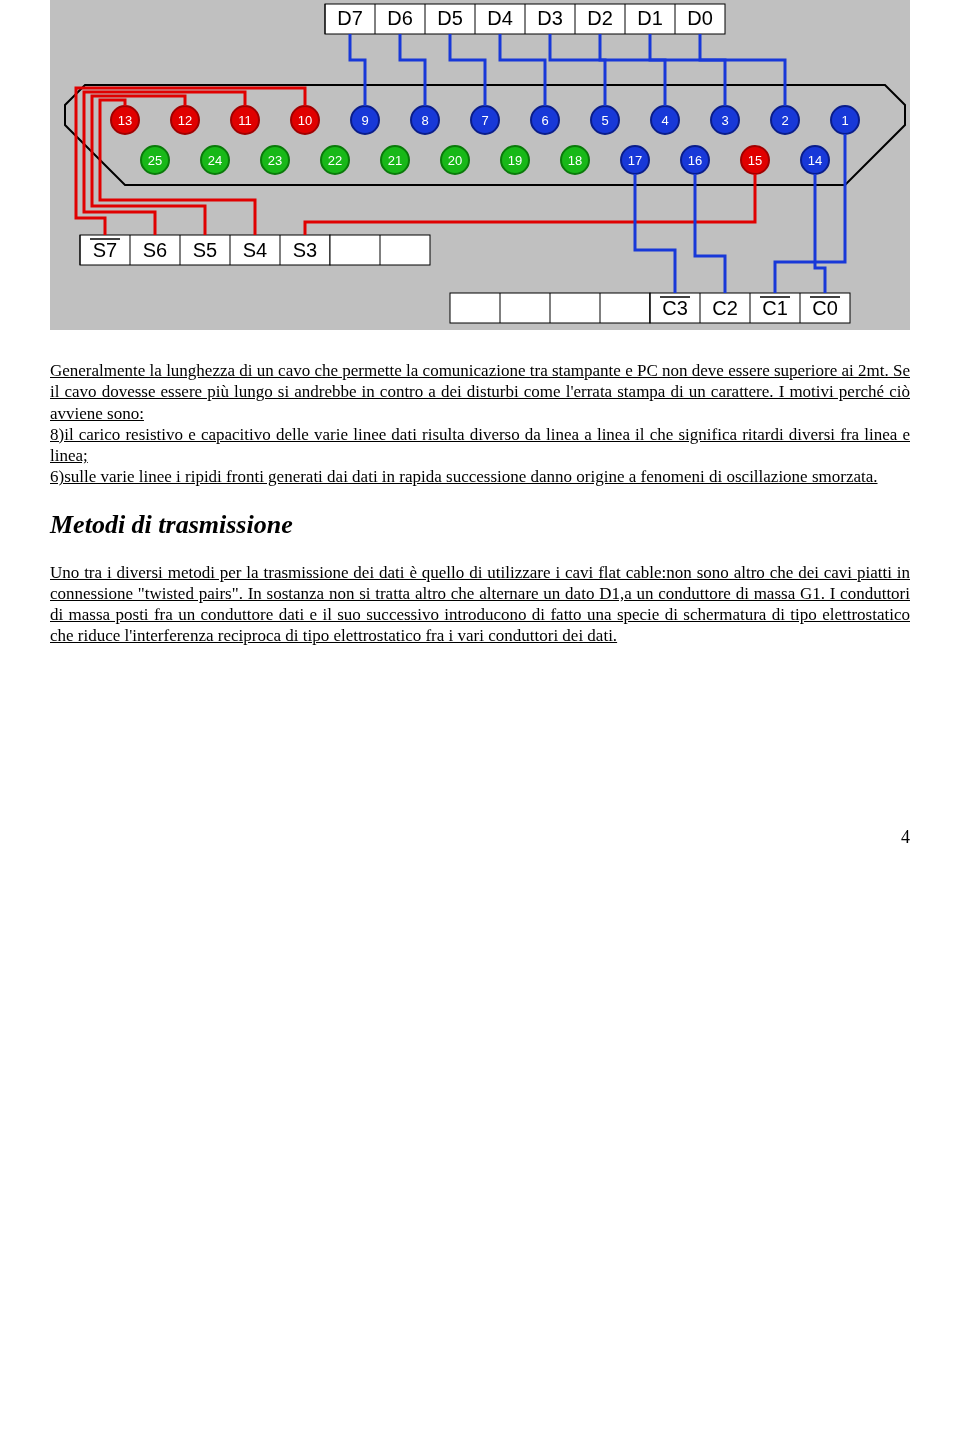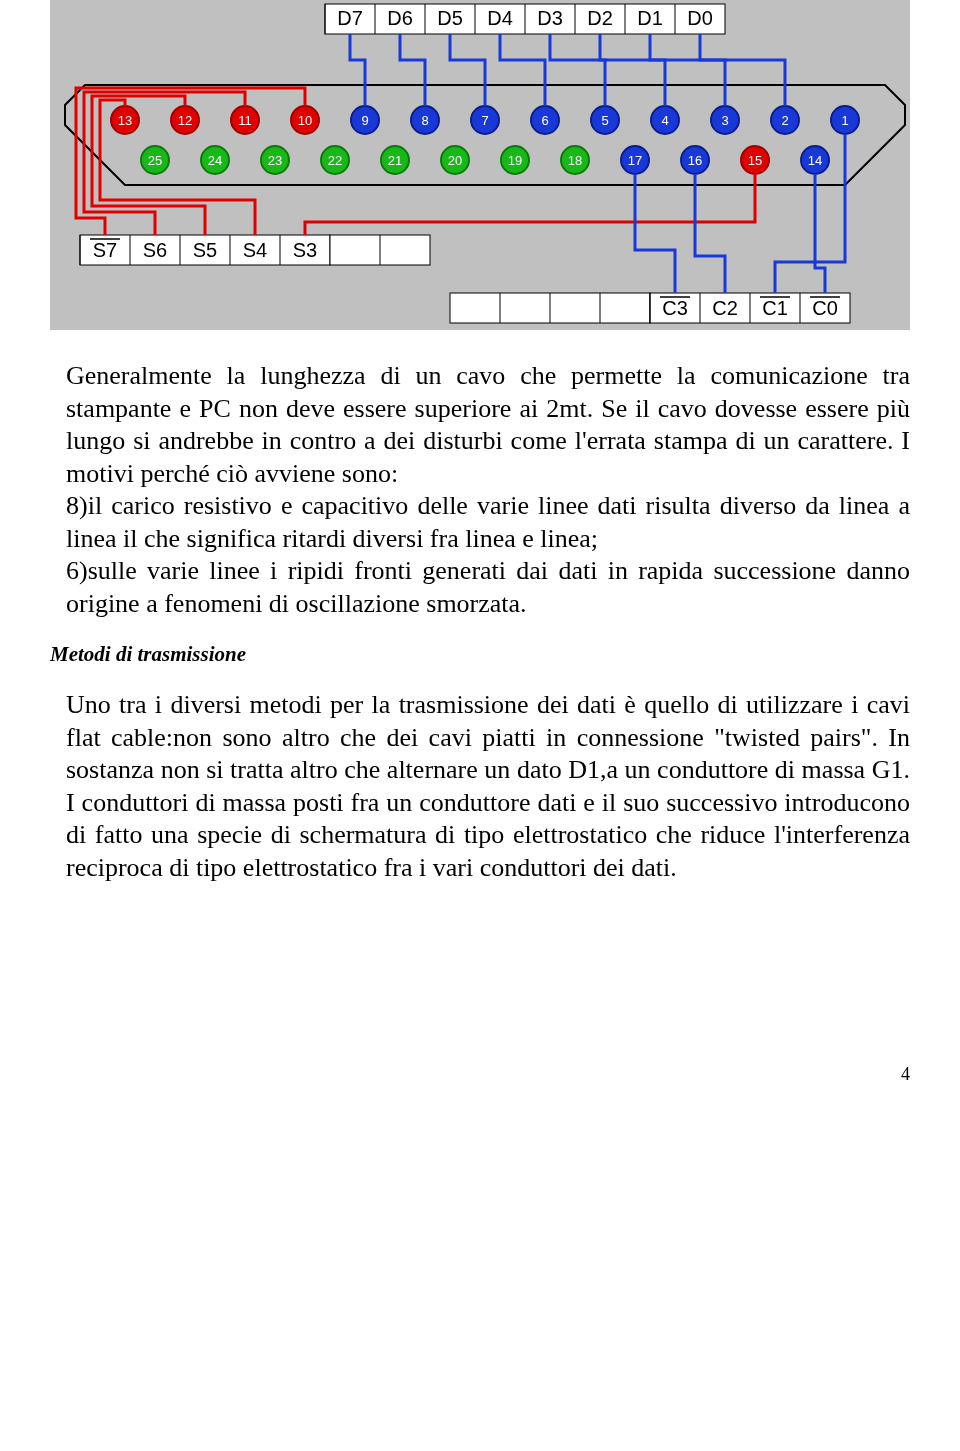--- a/index.html
+++ b/index.html
@@ -13,27 +13,28 @@
     padding: 0 50px 40px 50px;
   }
   .diagram-wrap {
     width: 860px;
     height: 330px;
     background: #c0c0c0;
     margin: 0 0 30px 50px;
     font-family: Arial, Helvetica, sans-serif;
   }
   p {
-    font-size: 26px;
+    font-size: 17px;
     line-height: 1.25;
     text-align: justify;
-    margin: 0 0 22px 16px;
+    margin: 0 0 22px 0;
+    text-decoration: underline;
   }
   .heading {
-    font-size: 21px;
+    font-size: 26px;
     font-weight: bold;
     font-style: italic;
     margin: 6px 0 22px 0;
   }
   .pagenum {
     text-align: right;
     font-size: 18px;
     margin-top: 180px;
   }
 </style>

